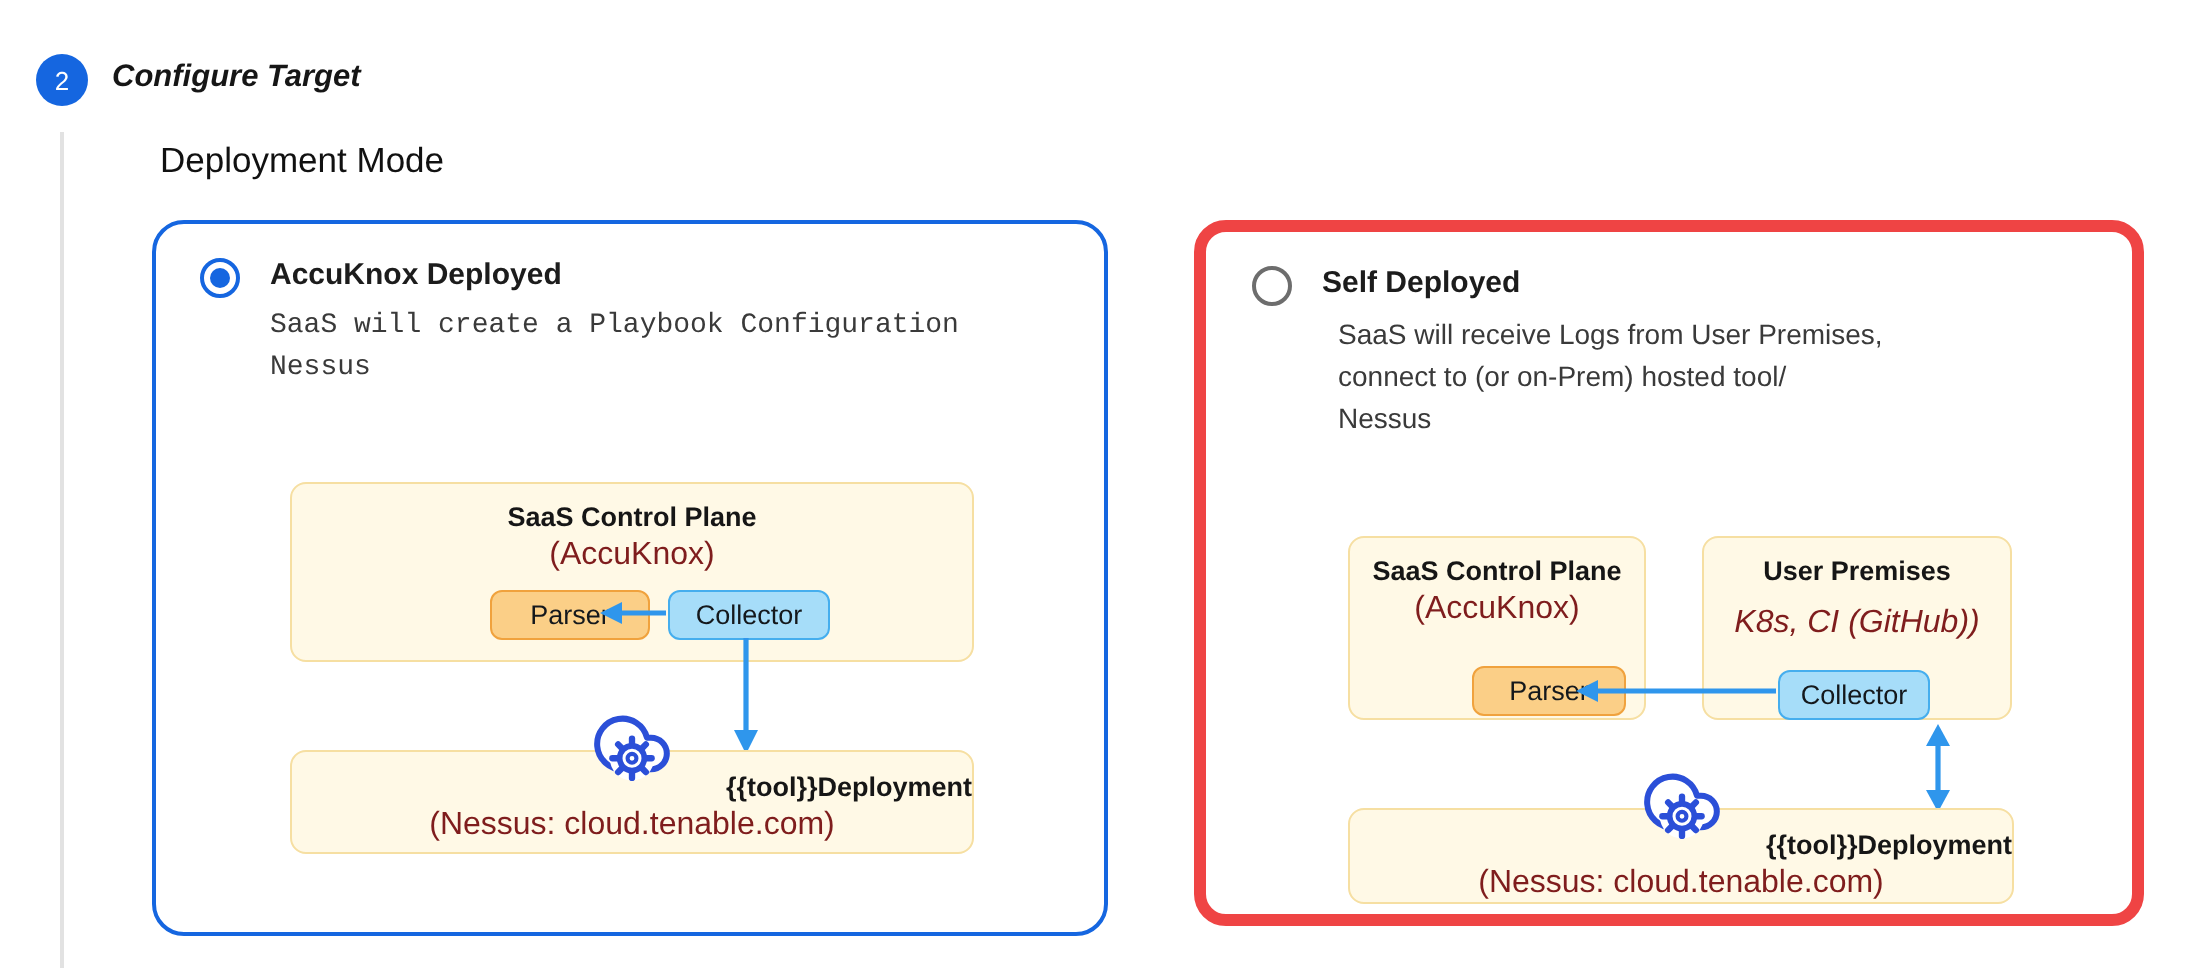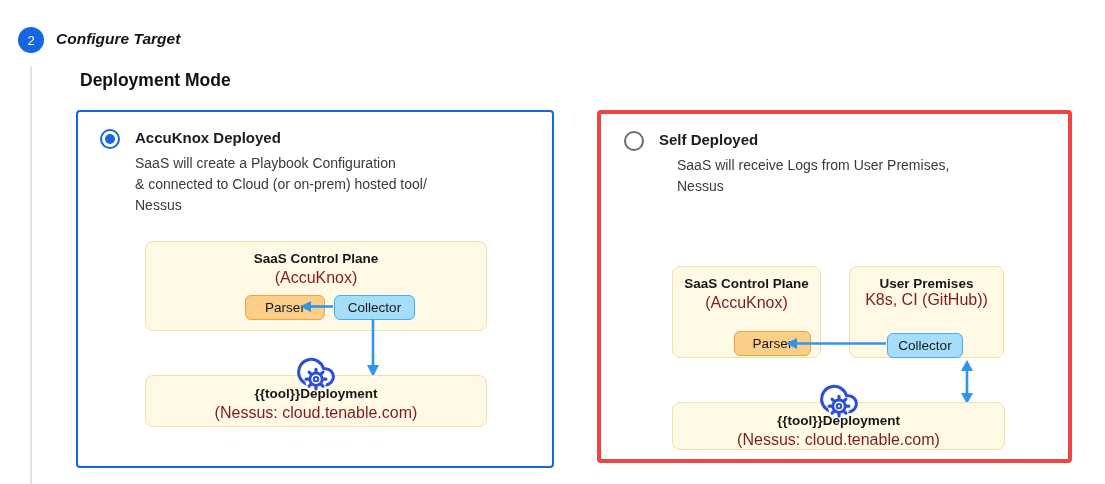--- a/index.html
+++ b/index.html
@@ -7,42 +7,42 @@
   .canvas{position:relative;width:1105px;height:484px;background:#fff;overflow:hidden;}
 
   
   .step-header{position:absolute;left:0;top:0;height:60px;width:400px;}
   .step-badge{position:absolute;left:18px;top:27px;width:26px;height:26px;border-radius:50%;
     background:var(--accent,#1566e0);color:#fff;font-size:13px;font-weight:400;
     display:flex;align-items:center;justify-content:center;}
   .step-title{position:absolute;left:56px;top:30px;font-size:15.5px;font-weight:700;color:#161616;font-style:italic;}
   .guide-line{position:absolute;left:30px;top:66px;bottom:0;width:2px;background:#e2e2e2;}
 
-  .section-title{position:absolute;left:80px;top:70px;font-size:17.5px;font-weight:700;color:#111;}
+  .section-title{position:absolute;left:80px;top:70px;font-size:17.5px;font-weight:400;color:#111;}
 
   
-  .card{position:absolute;top:110px;border-radius:4px;background:#fff;box-sizing:border-box;}
+  .card{position:absolute;top:110px;border-radius:16px;background:#fff;box-sizing:border-box;}
   .card.sel{left:76px;width:478px;height:358px;border:2px solid var(--accent,#1566e0);}
-  .card.unsel{left:597px;width:475px;height:353px;border:4px solid #ef4444;}
+  .card.unsel{left:597px;width:475px;height:353px;border:6px solid #ef4444;}
 
   .radio{position:absolute;width:20px;height:20px;border-radius:50%;box-sizing:border-box;
     display:flex;align-items:center;justify-content:center;background:#fff;cursor:pointer;}
   .radio.on{border:2.5px solid var(--accent,#1566e0);}
   .radio.on .dot{width:10px;height:10px;border-radius:50%;background:var(--accent,#1566e0);}
   .radio.off{border:2.5px solid #6d6d6d;}
 
   .card-title{position:absolute;font-size:15px;font-weight:700;color:#1c1c1c;}
   .card-desc{position:absolute;font-size:14px;line-height:21px;color:#3a3a3a;}
 
   .cream-box{position:absolute;background:var(--panel_bg,#fff9e6);
     border:1px solid var(--panel_border,#f6dfa2);border-radius:8px;box-sizing:border-box;
     text-align:center;}
   .box-title{font-size:13.5px;font-weight:700;color:#161616;padding-top:9px;}
   .box-subtitle{font-size:16px;color:#7f1d1d;margin-top:3px;line-height:17px;}
-  .deployment .box-title{padding-top:10px;}
+  .deployment .box-title{padding-top:10px;text-align:right;}
 
   .chip{position:absolute;height:25px;border-radius:6px;box-sizing:border-box;font-size:13.5px;
     display:flex;align-items:center;justify-content:center;color:#14181c;}
   .chip.parser{background:var(--parser_bg,#fbcf87);border:1.5px solid var(--parser_border,#f0a23d);margin-left:24px;}
   .chip.collector{background:var(--collector_bg,#a6ddf9);border:1.5px solid var(--collector_border,#45aeee);}
 
   .arrow{position:absolute;overflow:visible;}
   .arrow line{stroke:var(--arrow,#2f96ec);stroke-width:2.6;}
   .arrow polygon{fill:var(--arrow,#2f96ec);}
 
@@ -61,23 +61,22 @@
   </div>
   <div class="guide-line"></div>
 
   <div class="section-title">Deployment Mode</div>
 
   <div class="card sel">
     <div class="radio on" style="left:22px;top:17px;">
       <span class="dot"></span>
     </div>
     <div class="card-title" style="left:57px;top:17px;">AccuKnox Deployed</div>
-    <div class="card-desc" style="left:57px;top:41px;">
+    <div class="card-desc" style="left:57px;top:41px;font-family:Liberation Mono, monospace;">
       <div>SaaS will create a Playbook Configuration</div>
-      <div>&amp; connected to Cloud (or on-prem) hosted tool/</div>
       <div>Nessus</div>
     </div>
 
     <div class="cream-box" style="left:67px;top:129px;width:342px;height:90px;">
       <div class="box-title">SaaS Control Plane</div>
       <div class="box-subtitle">(AccuKnox)</div>
       <div class="chip parser" style="left:75px;top:53px;width:80px;">Parser</div>
       <div class="chip collector" style="left:188px;top:53px;width:81px;">Collector</div>
     </div>
 
@@ -107,34 +106,35 @@
         <circle class="cir" cx="12" cy="16.5" r="1.4" stroke-width="1.3" fill="none"></circle>
       </svg>
       <div class="box-title">{{tool}}Deployment</div>
       <div class="box-subtitle">(Nessus: cloud.tenable.com)</div>
     </div>
   </div>
 
   <div class="card unsel">
     <div class="radio off" style="left:23px;top:17px;"></div>
     <div class="card-title" style="left:58px;top:17px;">Self Deployed</div>
-    <div class="card-desc" style="left:76px;top:41px;">
+    <div class="card-desc" style="left:66px;top:41px;">
       <div>SaaS will receive Logs from User Premises,</div>
+      <div>connect to (or on-Prem) hosted tool/</div>
       <div>Nessus</div>
     </div>
 
     <div class="cream-box" style="left:71px;top:152px;width:149px;height:92px;">
       <div class="box-title">SaaS Control Plane</div>
       <div class="box-subtitle">(AccuKnox)</div>
       <div class="chip parser" style="left:37px;top:64px;width:77px;">Parser</div>
     </div>
 
     <div class="cream-box" style="left:248px;top:152px;width:155px;height:92px;text-align:center;">
       <div class="box-title">User Premises</div>
-      <div class="box-subtitle" style="margin-top:0;">K8s, CI (GitHub))</div>
+      <div class="box-subtitle" style="margin-top:10px;font-style:italic;">K8s, CI (GitHub))</div>
       <div class="chip collector" style="left:37px;top:66px;width:76px;">Collector</div>
     </div>
 
     <svg class="arrow" style="left:185px;top:223px;" width="100" height="13">
       <line x1="100" y1="6.5" x2="9" y2="6.5"></line>
       <polygon points="0,6.5 11,1 11,12"></polygon>
     </svg>
 
     <svg class="arrow" style="left:359px;top:246px;" width="14" height="44">
       <line x1="7" y1="9" x2="7" y2="35"></line>

